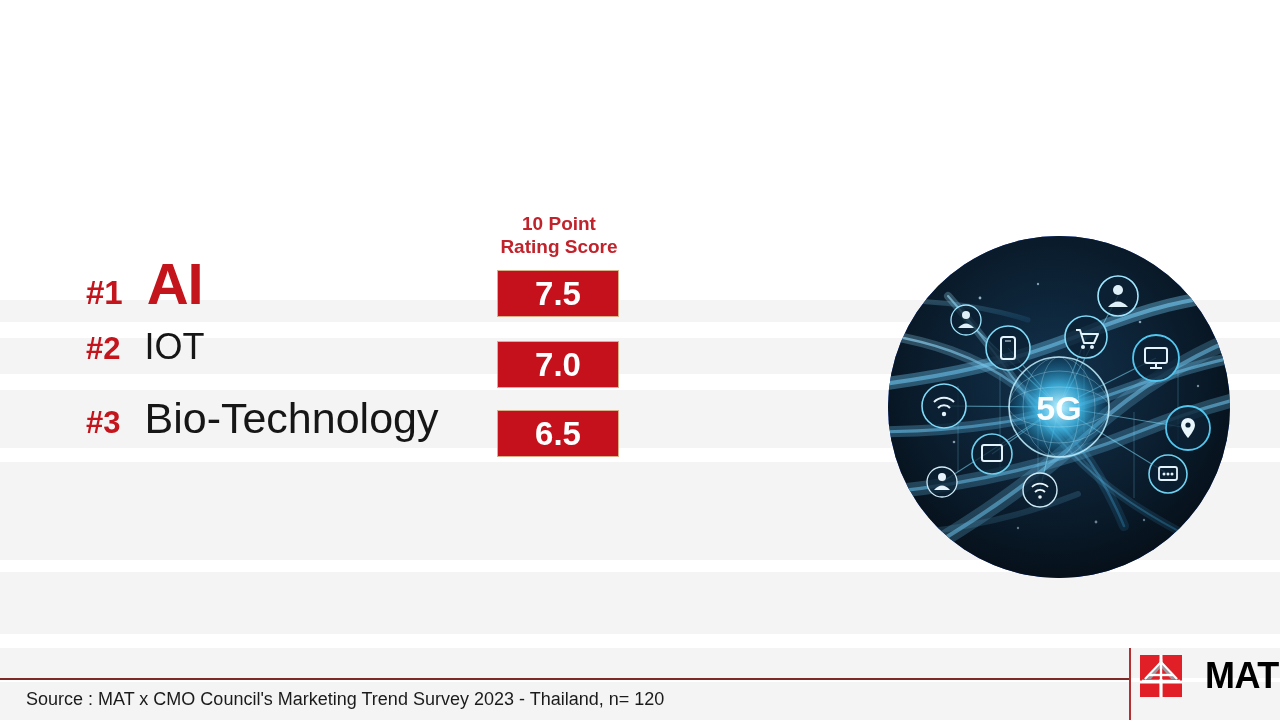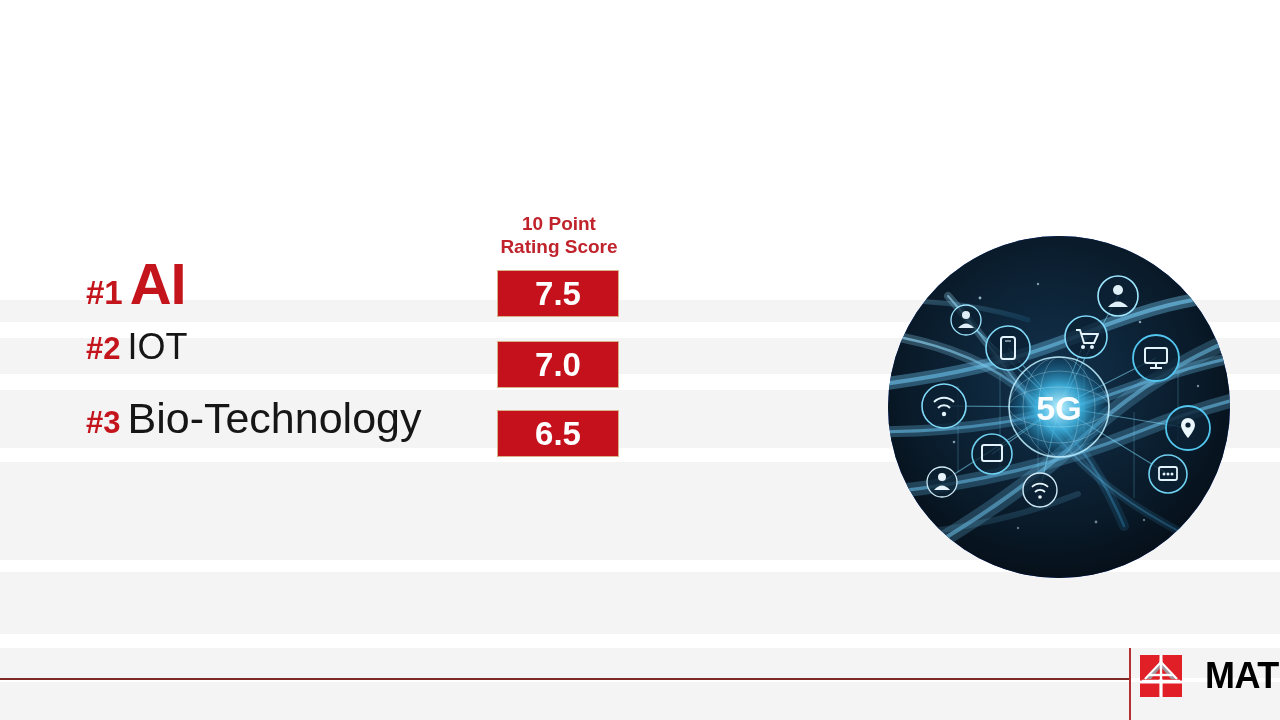--- a/index.html
+++ b/index.html
@@ -62,21 +62,21 @@
 
   .rank-num {
     color: #c4141c;
     font-weight: bold;
   }
   .rank-row.r1 .rank-num { font-size: 33px; }
   .rank-row.r2 .rank-num { font-size: 31px; }
   .rank-row.r3 .rank-num { font-size: 31px; }
 
   .rank-label {
-    margin-left: 7px;
+    margin-left: 24px;
   }
   .rank-row.r1 .rank-label {
     color: #c4141c;
     font-weight: bold;
     font-size: 58px;
     letter-spacing: -1px;
   }
   .rank-row.r2 .rank-label {
     color: #161616;
     font-weight: normal;
@@ -391,20 +391,21 @@
         <circle cx="66" cy="206" r="1.3" opacity="0.6"></circle>
         <circle cx="208" cy="286" r="1.4" opacity="0.5"></circle>
         <circle cx="130" cy="292" r="1.2" opacity="0.45"></circle>
         <circle cx="256" cy="284" r="1.2" opacity="0.45"></circle>
       </g>
     </svg>
   </div>
 
   <div id="footer-rule"></div>
   <div id="footer-vrule"></div>
+  <div id="source-text">Source : MAT x CMO Council's Marketing Trend Survey 2023 - Thailand, n= 120</div>
 
   <div id="logo">
     <svg id="logo-mark" viewBox="0 0 42 42">
       <rect x="0" y="0" width="42" height="42" fill="#e01f26"></rect>
       <g stroke="#ffffff" stroke-width="3" fill="none">
         <line x1="21" y1="0" x2="21" y2="42"></line>
         <line x1="0" y1="27" x2="42" y2="27"></line>
       </g>
       <path d="M21,6 L38,24 L4,24 Z" fill="#9aa0a6" opacity="0.92"></path>
       <path d="M21,12 L31,24 L11,24 Z" fill="#e01f26"></path>

